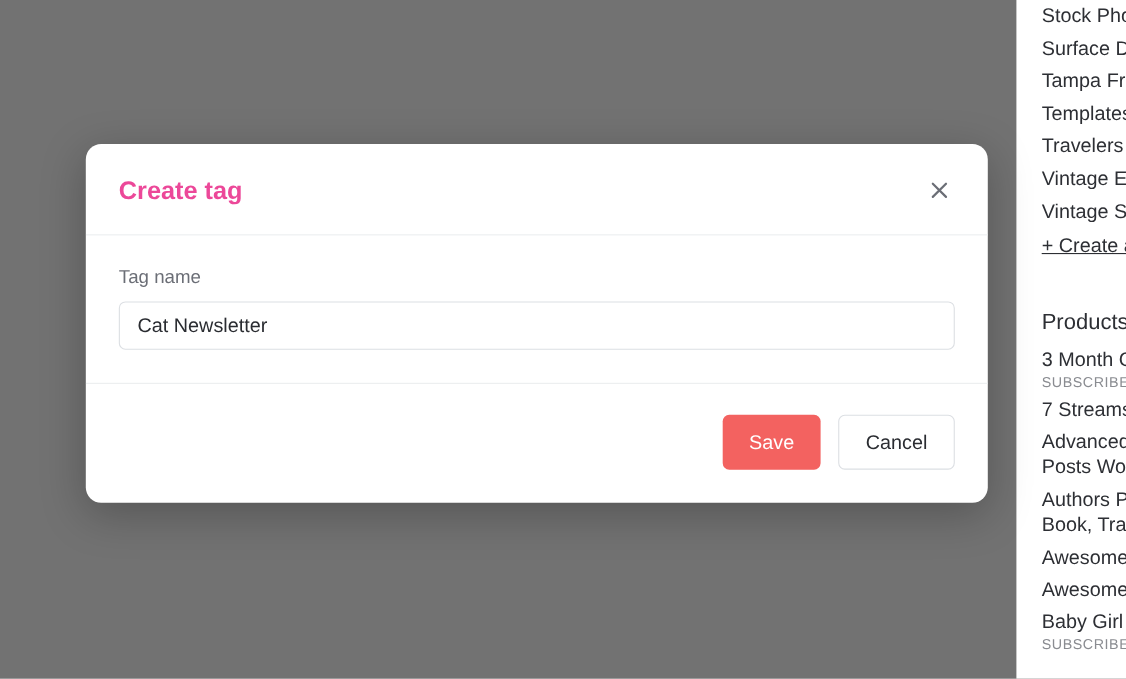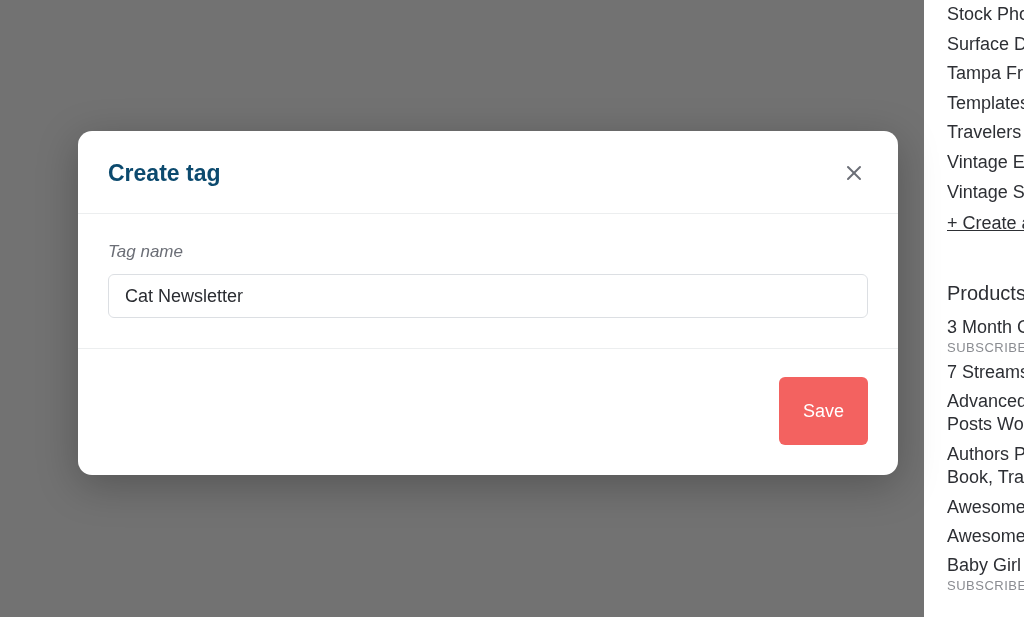--- a/index.html
+++ b/index.html
@@ -82,61 +82,60 @@
     .modal-header {
       display: flex;
       align-items: center;
       justify-content: space-between;
       padding: 28px 30px 26px 30px;
       border-bottom: 1px solid #eceeef;
     }
     .modal-title {
       font-size: 23px;
       font-weight: 600;
-      color: #0c4a6e;
+      color: #ec4899;
     }
     .close-btn {
       width: 28px;
       height: 28px;
       display: flex;
       align-items: center;
       justify-content: center;
       cursor: pointer;
       color: #6b6e76;
     }
     .close-btn svg { width: 16px; height: 16px; }
     .modal-body {
       padding: 28px 30px 30px 30px;
       border-bottom: 1px solid #eceeef;
     }
     .field-label {
       font-size: 17px;
       color: #6b6e76;
       margin-bottom: 12px;
-      font-style: italic;
     }
     .text-input {
       width: 100%;
       height: 44px;
       border: 1px solid #dcdfe3;
       border-radius: 6px;
       padding: 0 16px;
       font-size: 18px;
       color: #2a2c31;
       outline: none;
       background: #ffffff;
     }
     .modal-footer {
       display: flex;
       justify-content: flex-end;
       gap: 16px;
       padding: 28px 30px 30px 30px;
     }
     .btn {
-      height: 68px;
+      height: 50px;
       padding: 0 24px;
       border-radius: 6px;
       font-size: 18px;
       font-weight: 500;
       cursor: pointer;
       display: flex;
       align-items: center;
       justify-content: center;
       border: 1px solid transparent;
     }
@@ -208,14 +207,15 @@
         <line x1="14" y1="2" x2="2" y2="14"></line>
       </svg>
     </div>
   </div>
   <div class="modal-body">
     <div class="field-label">Tag name</div>
     <input type="text" class="text-input" value="Cat Newsletter" style="">
   </div>
   <div class="modal-footer">
     <button class="btn btn-primary">Save</button>
+    <button class="btn btn-secondary">Cancel</button>
   </div>
 </div>
 
 </body></html>

